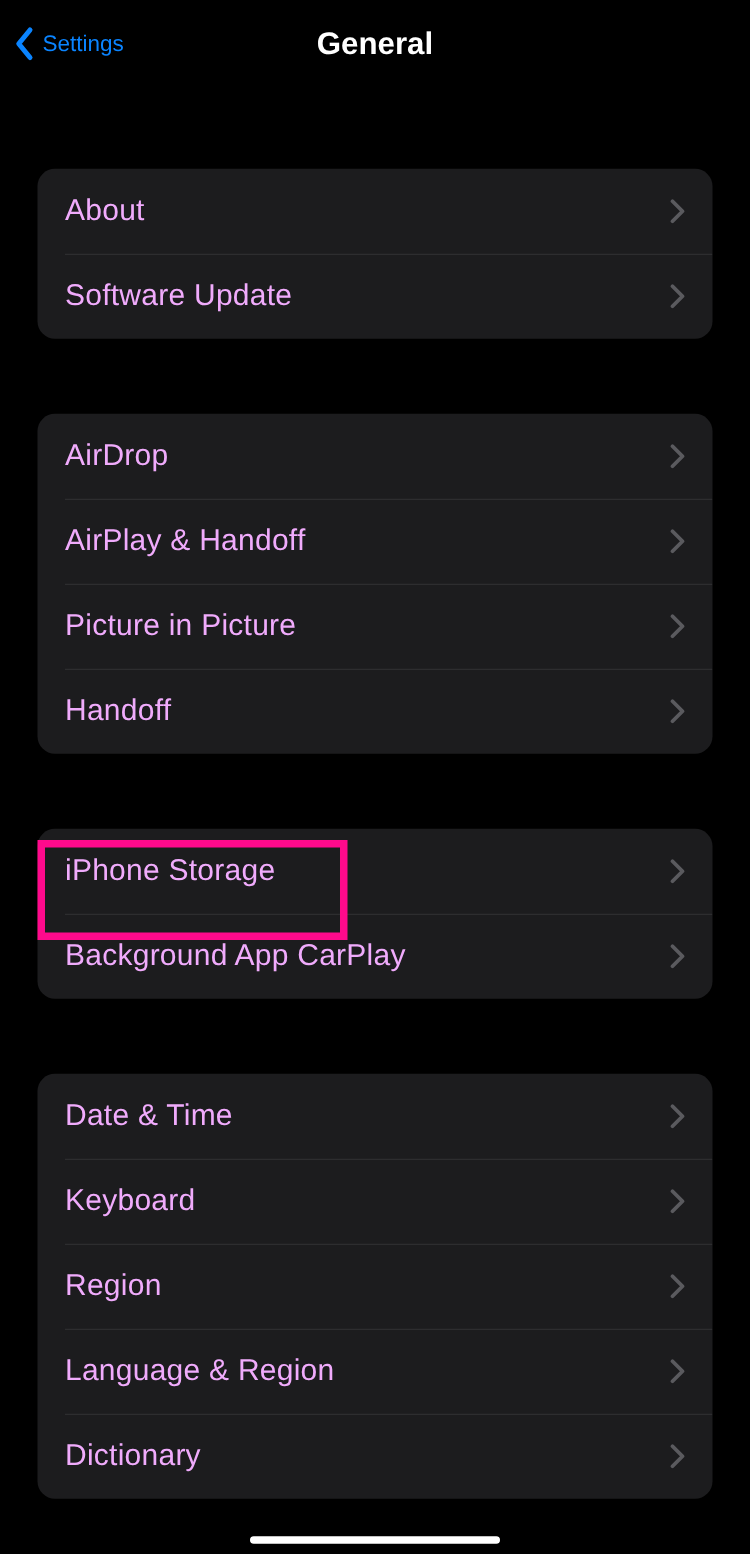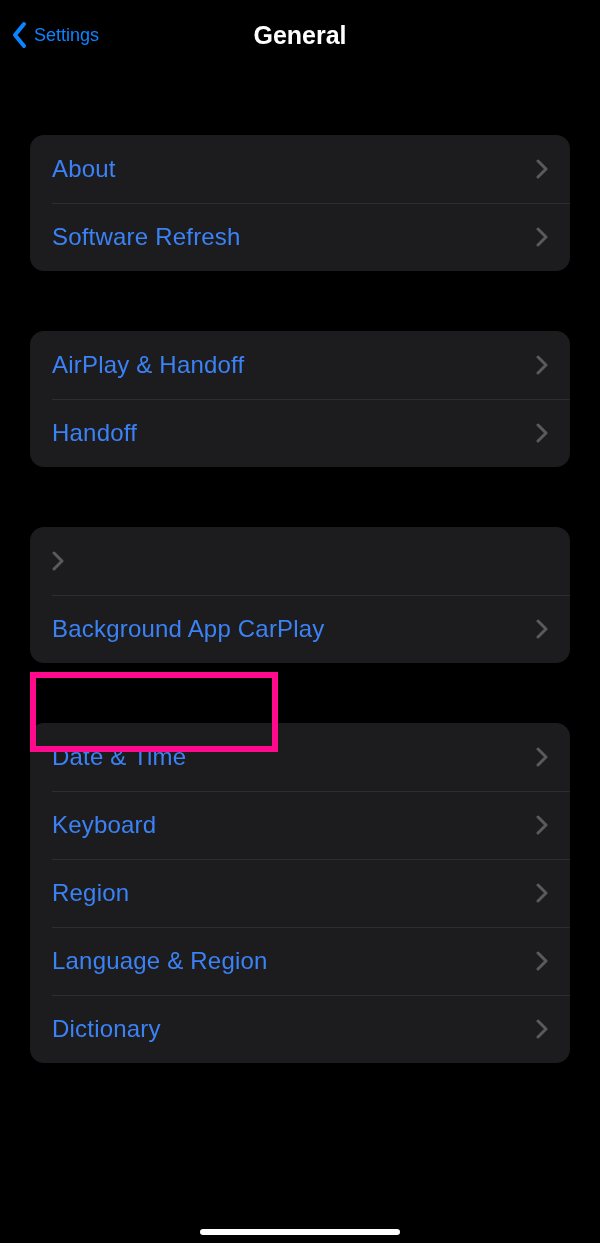--- a/index.html
+++ b/index.html
@@ -20,21 +20,21 @@
     background: #1c1c1e; border-radius: 14px; overflow: hidden; margin-bottom: 60px;
   }
   .row {
     display: flex; align-items: center; justify-content: space-between;
     height: 68px; padding: 0 22px; cursor: pointer; position: relative;
   }
   .row + .row::before {
     content: ""; position: absolute; top: 0; left: 22px; right: 0; height: 1px;
     background: rgba(255,255,255,0.08);
   }
-  .row-label { font-size: 24px; color: #3b82f6; font-weight: 400; letter-spacing: 0.2px; }
+  .row-label { font-size: 24px; color: #f0abfc; font-weight: 400; letter-spacing: 0.2px; }
   .chev { width: 12px; height: 20px; flex-shrink: 0; }
   .chev path { stroke: #5a5a5e; stroke-width: 3; fill: none; stroke-linecap: round; stroke-linejoin: round; }
   .highlight-box {
     position: absolute; border: 6px solid #ff0a8c; pointer-events: none;
     left: 30px; top: 672px; width: 248px; height: 80px;
   }
   .home-indicator {
     position: absolute; bottom: 8px; left: 50%; transform: translateX(-50%);
     width: 200px; height: 6px; background: #fff; border-radius: 3px;
   }
@@ -55,44 +55,57 @@
 <div class="content">
 
   <div class="group">
     <div class="row">
       <span class="row-label">About</span>
       <svg class="chev" viewBox="0 0 12 20">
           <path d="M2 2 L10 10 L2 18"></path>
         </svg>
     </div>
     <div class="row">
-      <span class="row-label">Software Refresh</span>
+      <span class="row-label">Software Update</span>
       <svg class="chev" viewBox="0 0 12 20">
           <path d="M2 2 L10 10 L2 18"></path>
         </svg>
     </div>
   </div>
 
   <div class="group">
     <div class="row">
+      <span class="row-label">AirDrop</span>
+      <svg class="chev" viewBox="0 0 12 20">
+          <path d="M2 2 L10 10 L2 18"></path>
+        </svg>
+    </div>
+    <div class="row">
       <span class="row-label">AirPlay &amp; Handoff</span>
+      <svg class="chev" viewBox="0 0 12 20">
+          <path d="M2 2 L10 10 L2 18"></path>
+        </svg>
+    </div>
+    <div class="row">
+      <span class="row-label">Picture in Picture</span>
       <svg class="chev" viewBox="0 0 12 20">
           <path d="M2 2 L10 10 L2 18"></path>
         </svg>
     </div>
     <div class="row">
       <span class="row-label">Handoff</span>
       <svg class="chev" viewBox="0 0 12 20">
           <path d="M2 2 L10 10 L2 18"></path>
         </svg>
     </div>
   </div>
 
   <div class="group">
     <div class="row">
+      <span class="row-label">iPhone Storage</span>
       <svg class="chev" viewBox="0 0 12 20">
           <path d="M2 2 L10 10 L2 18"></path>
         </svg>
     </div>
     <div class="row">
       <span class="row-label">Background App CarPlay</span>
       <svg class="chev" viewBox="0 0 12 20">
           <path d="M2 2 L10 10 L2 18"></path>
         </svg>
     </div>

